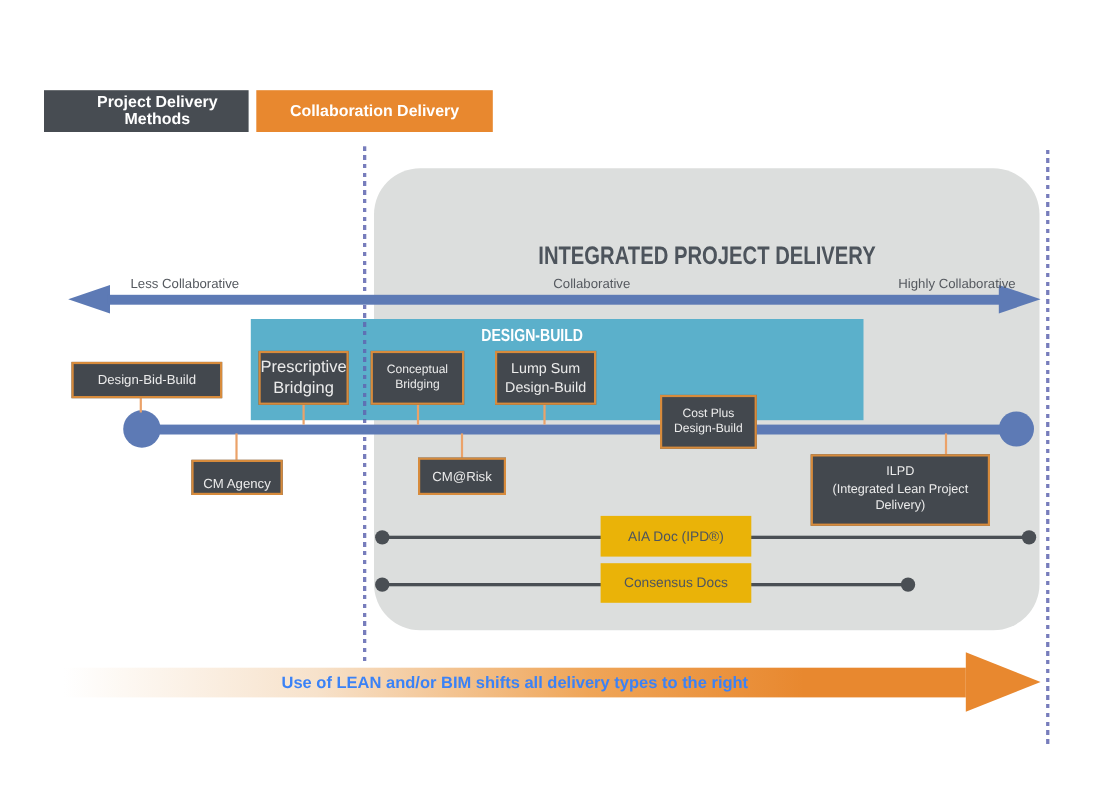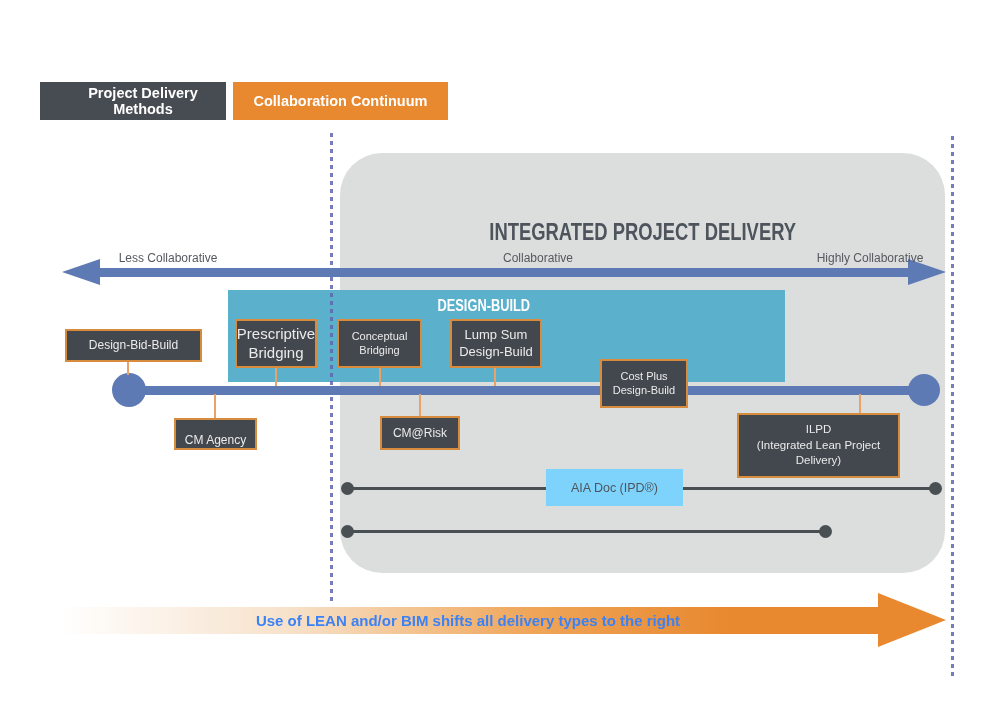--- a/index.html
+++ b/index.html
@@ -38,39 +38,39 @@
   
   .conn{width:2px;background:#eba269;z-index:5;}
 
   
   .timeline{background:#5d7ab5;height:9px;z-index:4;}
   .tl-dot{background:#5d7ab5;border-radius:50%;z-index:4;}
 
   
   .c-line{background:#4a4f54;height:3px;z-index:4;}
   .c-dot{width:13px;height:13px;border-radius:50%;background:#4a4f54;z-index:4;}
-  .tealtag{background:#7dd3fc;color:#4e555e;font-size:12.5px;z-index:5;}
+  .tealtag{background:#eab308;color:#4e555e;font-size:12.5px;z-index:5;}
 
   
   .bot-body{z-index:4;height:27px;
     background:linear-gradient(90deg,rgba(255,255,255,0) 0%,#f7e2cb 28%,#efa558 58%,#e8882f 82%);}
   .bot-head{width:0;height:0;z-index:4;
     border-top:27px solid transparent;border-bottom:27px solid transparent;border-left:68px solid #e8882f;}
   .bot-text{color:#3b82f6;font-weight:bold;font-size:15px;z-index:5;}
 </style>
 </head>
 <body>
 
 <div id="stage">
 
   <div class="abs flexc tab-dark" style="left:40px;top:82px;width:186px;height:38px;padding-left:20px;">
     <span>Project Delivery Methods</span>
   </div>
   <div class="abs flexc tab-orange" style="left:233px;top:82px;width:215px;height:38px;">
-    <span>Collaboration Continuum</span>
+    <span>Collaboration Delivery</span>
   </div>
 
   <div class="abs ipd-box" style="left:340px;top:153px;width:605px;height:420px;"></div>
   <div class="abs flexc ipd-title" style="left:340px;top:172px;width:605px;height:26px;margin-top:47px;">
     <span class="cond">INTEGRATED PROJECT DELIVERY</span>
   </div>
 
   <div class="abs vdash" style="left:330px;top:133px;height:470px;"></div>
   <div class="abs vdash" style="left:951px;top:136px;height:542px;"></div>
 
@@ -145,18 +145,21 @@
   <div class="abs c-line" style="left:347px;top:487px;width:589px;"></div>
   <div class="abs c-dot" style="left:341px;top:482px;"></div>
   <div class="abs c-dot" style="left:929px;top:482px;"></div>
   <div class="abs flexc tealtag" style="left:546px;top:469px;width:137px;height:37px;">
     <span>AIA Doc (IPD®)</span>
   </div>
 
   <div class="abs c-line" style="left:347px;top:530px;width:479px;"></div>
   <div class="abs c-dot" style="left:341px;top:525px;"></div>
   <div class="abs c-dot" style="left:819px;top:525px;"></div>
+  <div class="abs flexc tealtag" style="left:546px;top:512px;width:137px;height:36px;">
+    <span>Consensus Docs</span>
+  </div>
 
   <div class="abs bot-body" style="left:58px;top:607px;width:820px;"></div>
   <div class="abs bot-head" style="left:878px;top:593px;"></div>
   <div class="abs flexc bot-text" style="left:58px;top:607px;width:820px;height:27px;">Use of LEAN and/or BIM shifts all delivery types to the right</div>
 
 </div>
 
 </body></html>

